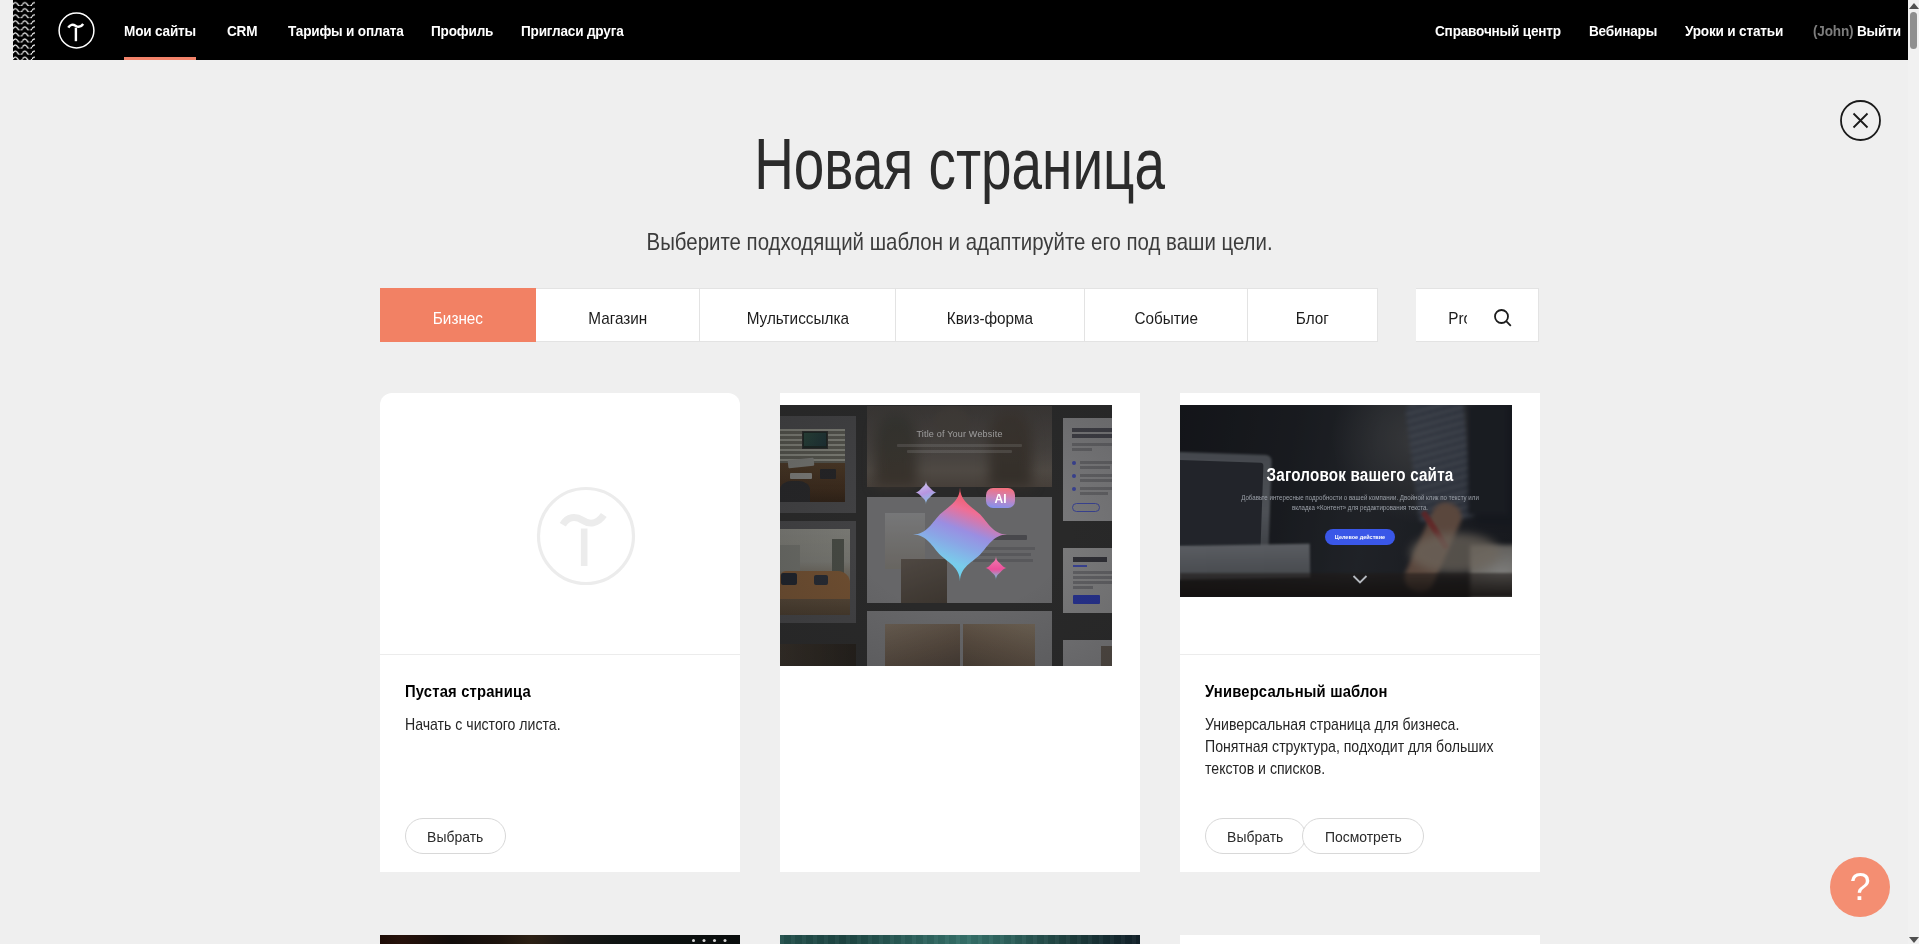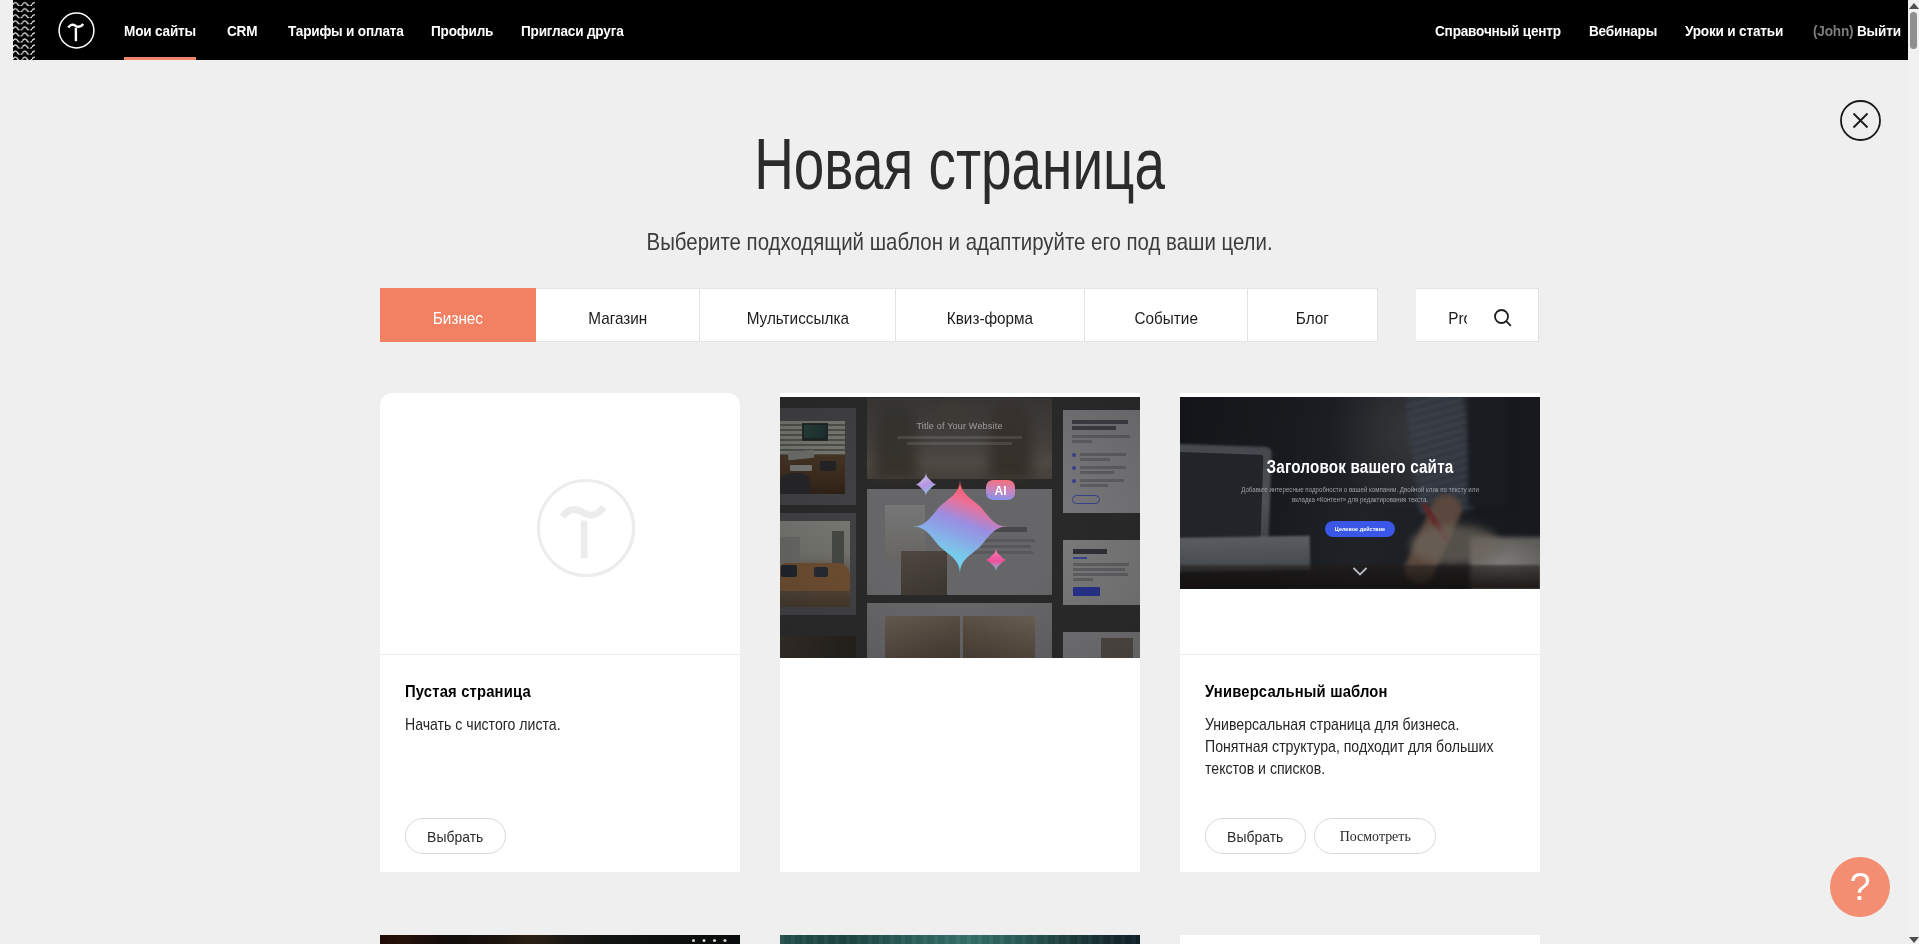--- a/index.html
+++ b/index.html
@@ -24,21 +24,21 @@
 
 
 #tabs { position:absolute; left:380px; top:288px; height:54px; }
 .tab { position:absolute; top:0; height:54px; background:#fff; border:1px solid #e3e3e3; border-left:none; color:#1c1c1c; font-size:17px; text-align:center; line-height:59px; }
 .tab span.lb { display:inline-block; transform:scaleX(0.9); }
 .tab.first { border-left:1px solid #e3e3e3; }
 .tab.active { background:#f28164; color:#fff; border-color:#f28164; }
 
 
 .card { position:absolute; top:393px; width:360px; height:479px; background:#fff; }
-.cimg { position:absolute; left:0; top:4px; width:360px; height:261px; overflow:hidden;padding-left:24px; }
+.cimg { position:absolute; left:0; top:12px; width:332px; height:261px; overflow:hidden;padding-left:24px; }
 .cbody { position:absolute; left:0; top:261px; width:360px; height:218px; border-top:1px solid #ececec; background:#fff; }
 .ctitle { position:absolute; left:25px; top:27px; font-size:17px; font-weight:bold; color:#000; letter-spacing:0.2px; white-space:nowrap; transform:scaleX(0.87); transform-origin:0 0; }
 .cdesc { position:absolute; left:25px; top:59px; font-size:17px; color:#252525; line-height:22px; white-space:nowrap; transform:scaleX(0.83); transform-origin:0 0; }
 .cbtn { position:absolute; top:163px; height:36px; border:1px solid #d8d8d8; border-radius:18px; background:#fff; color:#2a2a2a; font-size:15px; text-align:center; line-height:35px; }
 .cbtn span { display:inline-block; transform:scaleX(0.93); }
 
 
 #help { position:absolute; left:1830px; top:857px; width:60px; height:60px; border-radius:50%; background:#f48e72; color:#fff; text-align:center; font-size:38px; font-weight:300; line-height:60px; }
 
 
@@ -255,21 +255,21 @@
       <div class="abs" style="left:145px;top:124px;width:70px;height:16px;background:#3a57e8;border-radius:8px;text-align:center;font-size:5.5px;font-weight:bold;color:#fff;line-height:16px;">Целевое действие</div>
       <svg class="abs" style="left:172px;top:170px;" width="16" height="9" viewBox="0 0 16 9">
           <path d="M1.5 1 L8 7.5 L14.5 1" fill="none" stroke="#b6bac0" stroke-width="1.8"></path>
         </svg>
     </div>
   </div>
   <div class="cbody">
     <div class="ctitle">Универсальный шаблон</div>
     <div class="cdesc">Универсальная страница для бизнеса.<br>Понятная структура, подходит для больших<br>текстов и списков.</div>
     <div class="cbtn" style="left:25px; width:101px;"><span>Выбрать</span></div>
-    <div class="cbtn" style="left:134px; width:122px;font-family:Liberation Serif, serif;"><span>Посмотреть</span></div>
+    <div class="cbtn" style="left:122px; width:122px;"><span>Посмотреть</span></div>
   </div>
 </div>
 
 <div class="abs" style="left:380px; top:935px; width:360px; height:9px; background:linear-gradient(90deg,#1e0c06 0%,#26110a 6%,#120d0b 20%,#1c130d 33%,#2c2014 42%,#1c1815 52%,#101413 65%,#0b100f 80%,#090c0c 100%);">
     <div class="abs" style="left:312px;top:4px;width:3px;height:3px;background:#d8d8d8;border-radius:50%;box-shadow:10.5px 0 0 #d8d8d8, 21px 0 0 #d8d8d8, 31.5px 0 0 #d8d8d8;"></div>
   </div>
 <div class="abs" style="left:780px; top:935px; width:360px; height:9px; background:linear-gradient(90deg,#24514d 0%,#1d4542 18%,#2a5d58 35%,#35716a 52%,#2c5f5a 65%,#1e3f3e 80%,#152b31 92%,#122029 100%),repeating-linear-gradient(90deg,rgba(255,255,255,0.03) 0 4px,rgba(0,0,0,0.04) 4px 11px); background-blend-mode:overlay;"></div>
 <div class="abs" style="left:1180px; top:935px; width:360px; height:9px; background:#fff;"></div>
 
 <div id="help">?</div>

